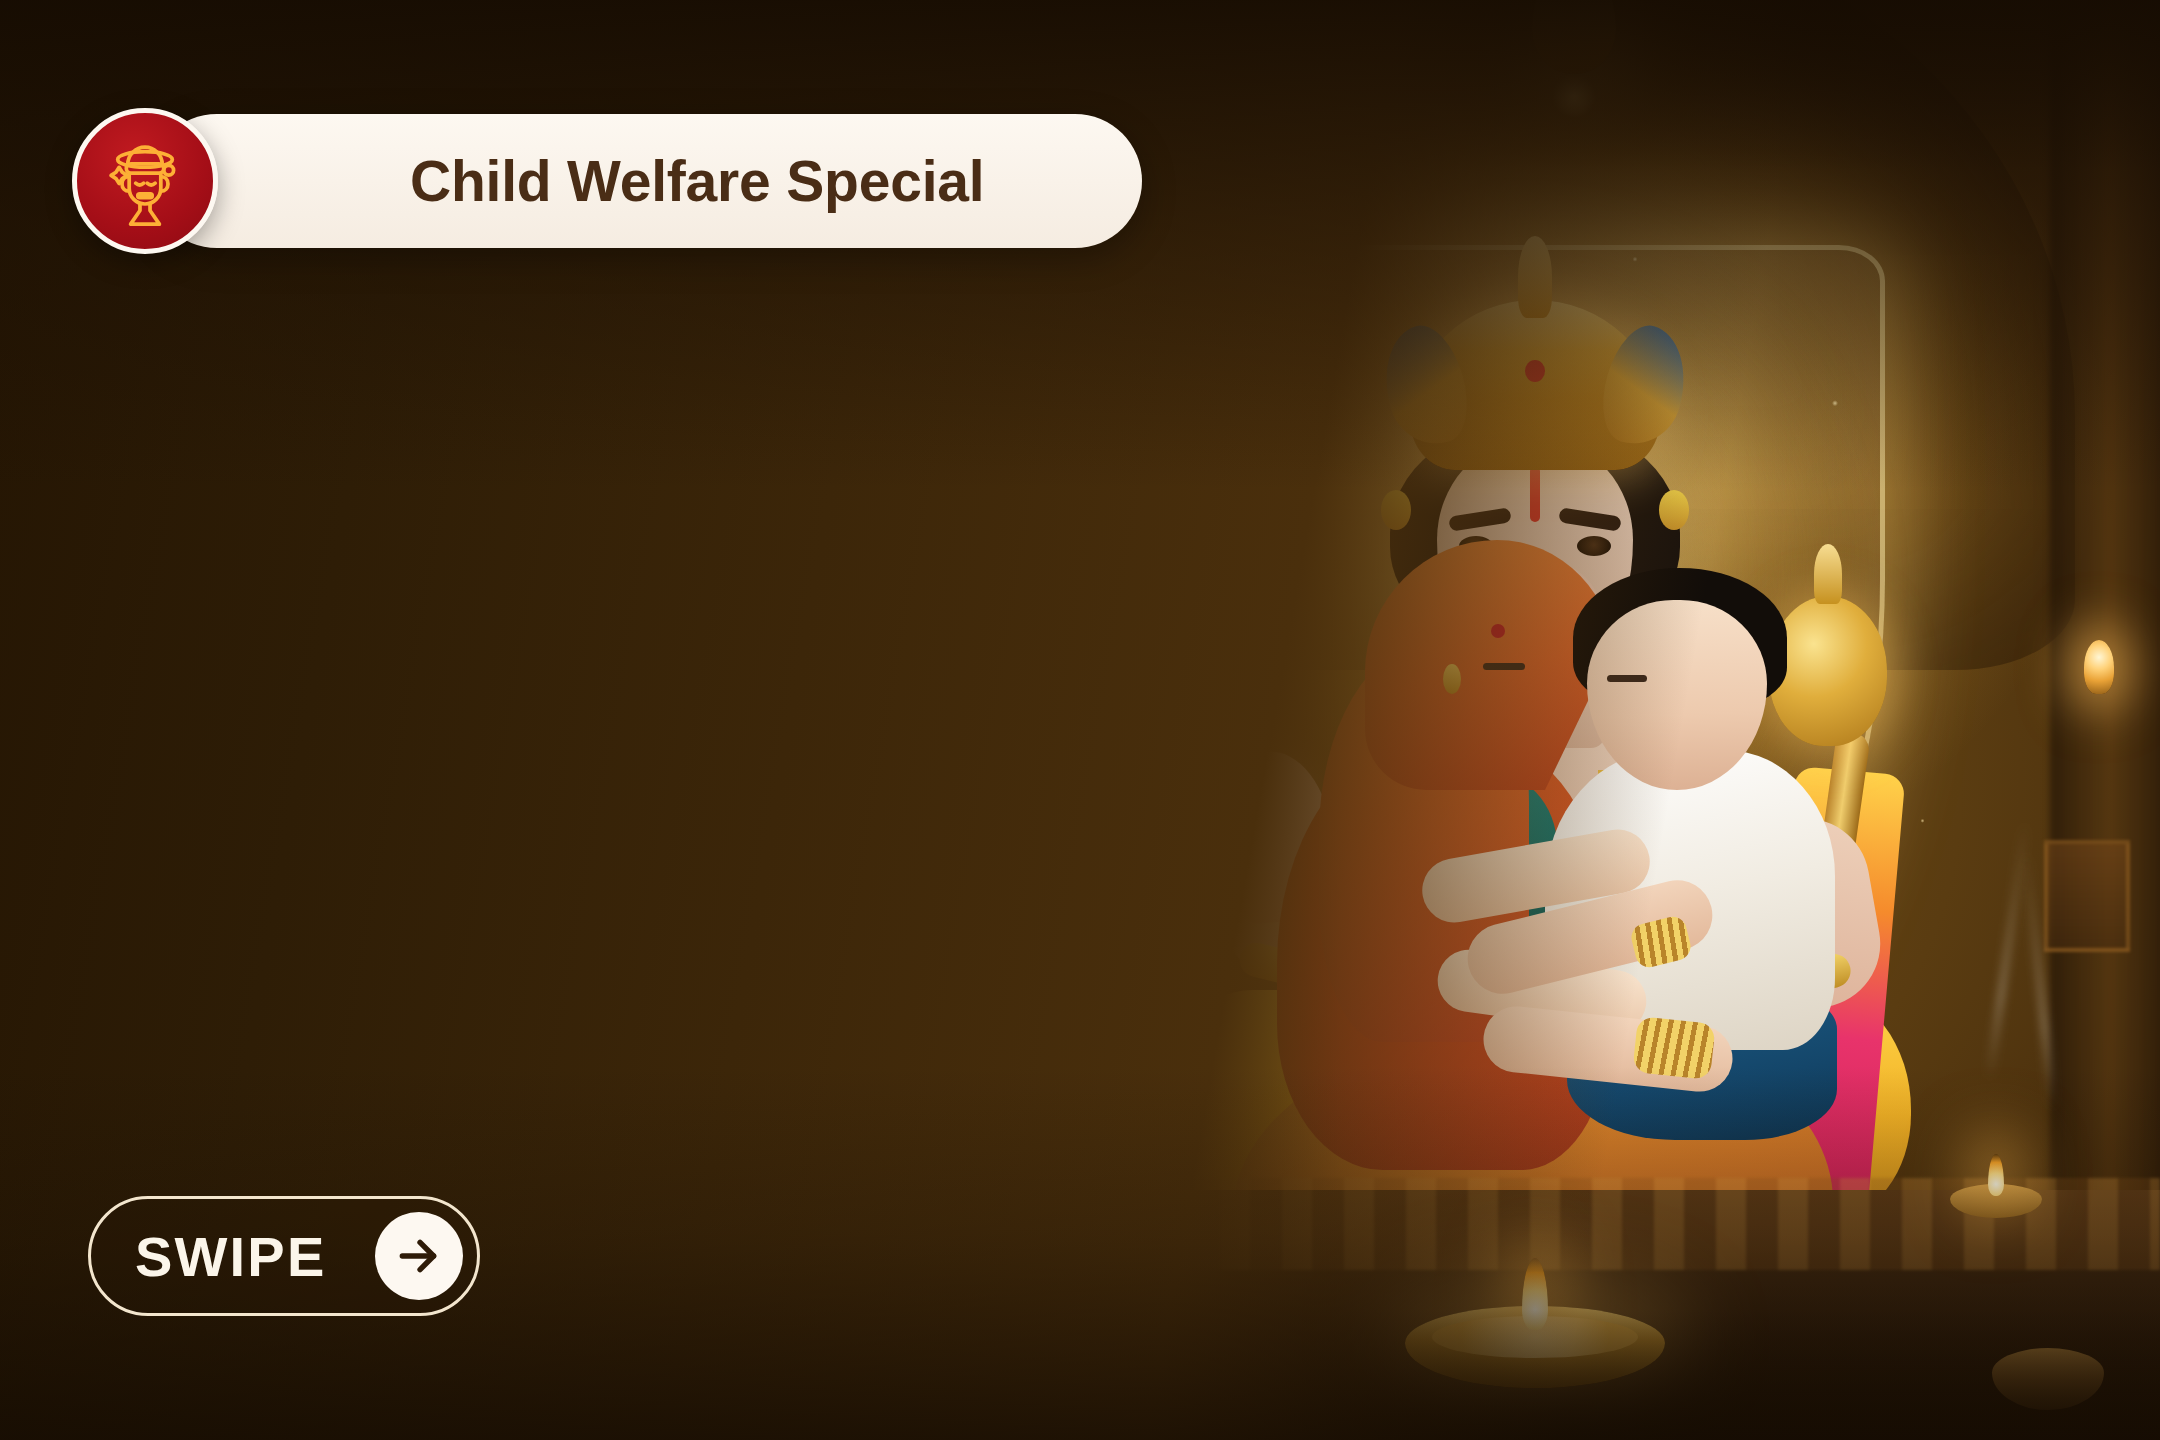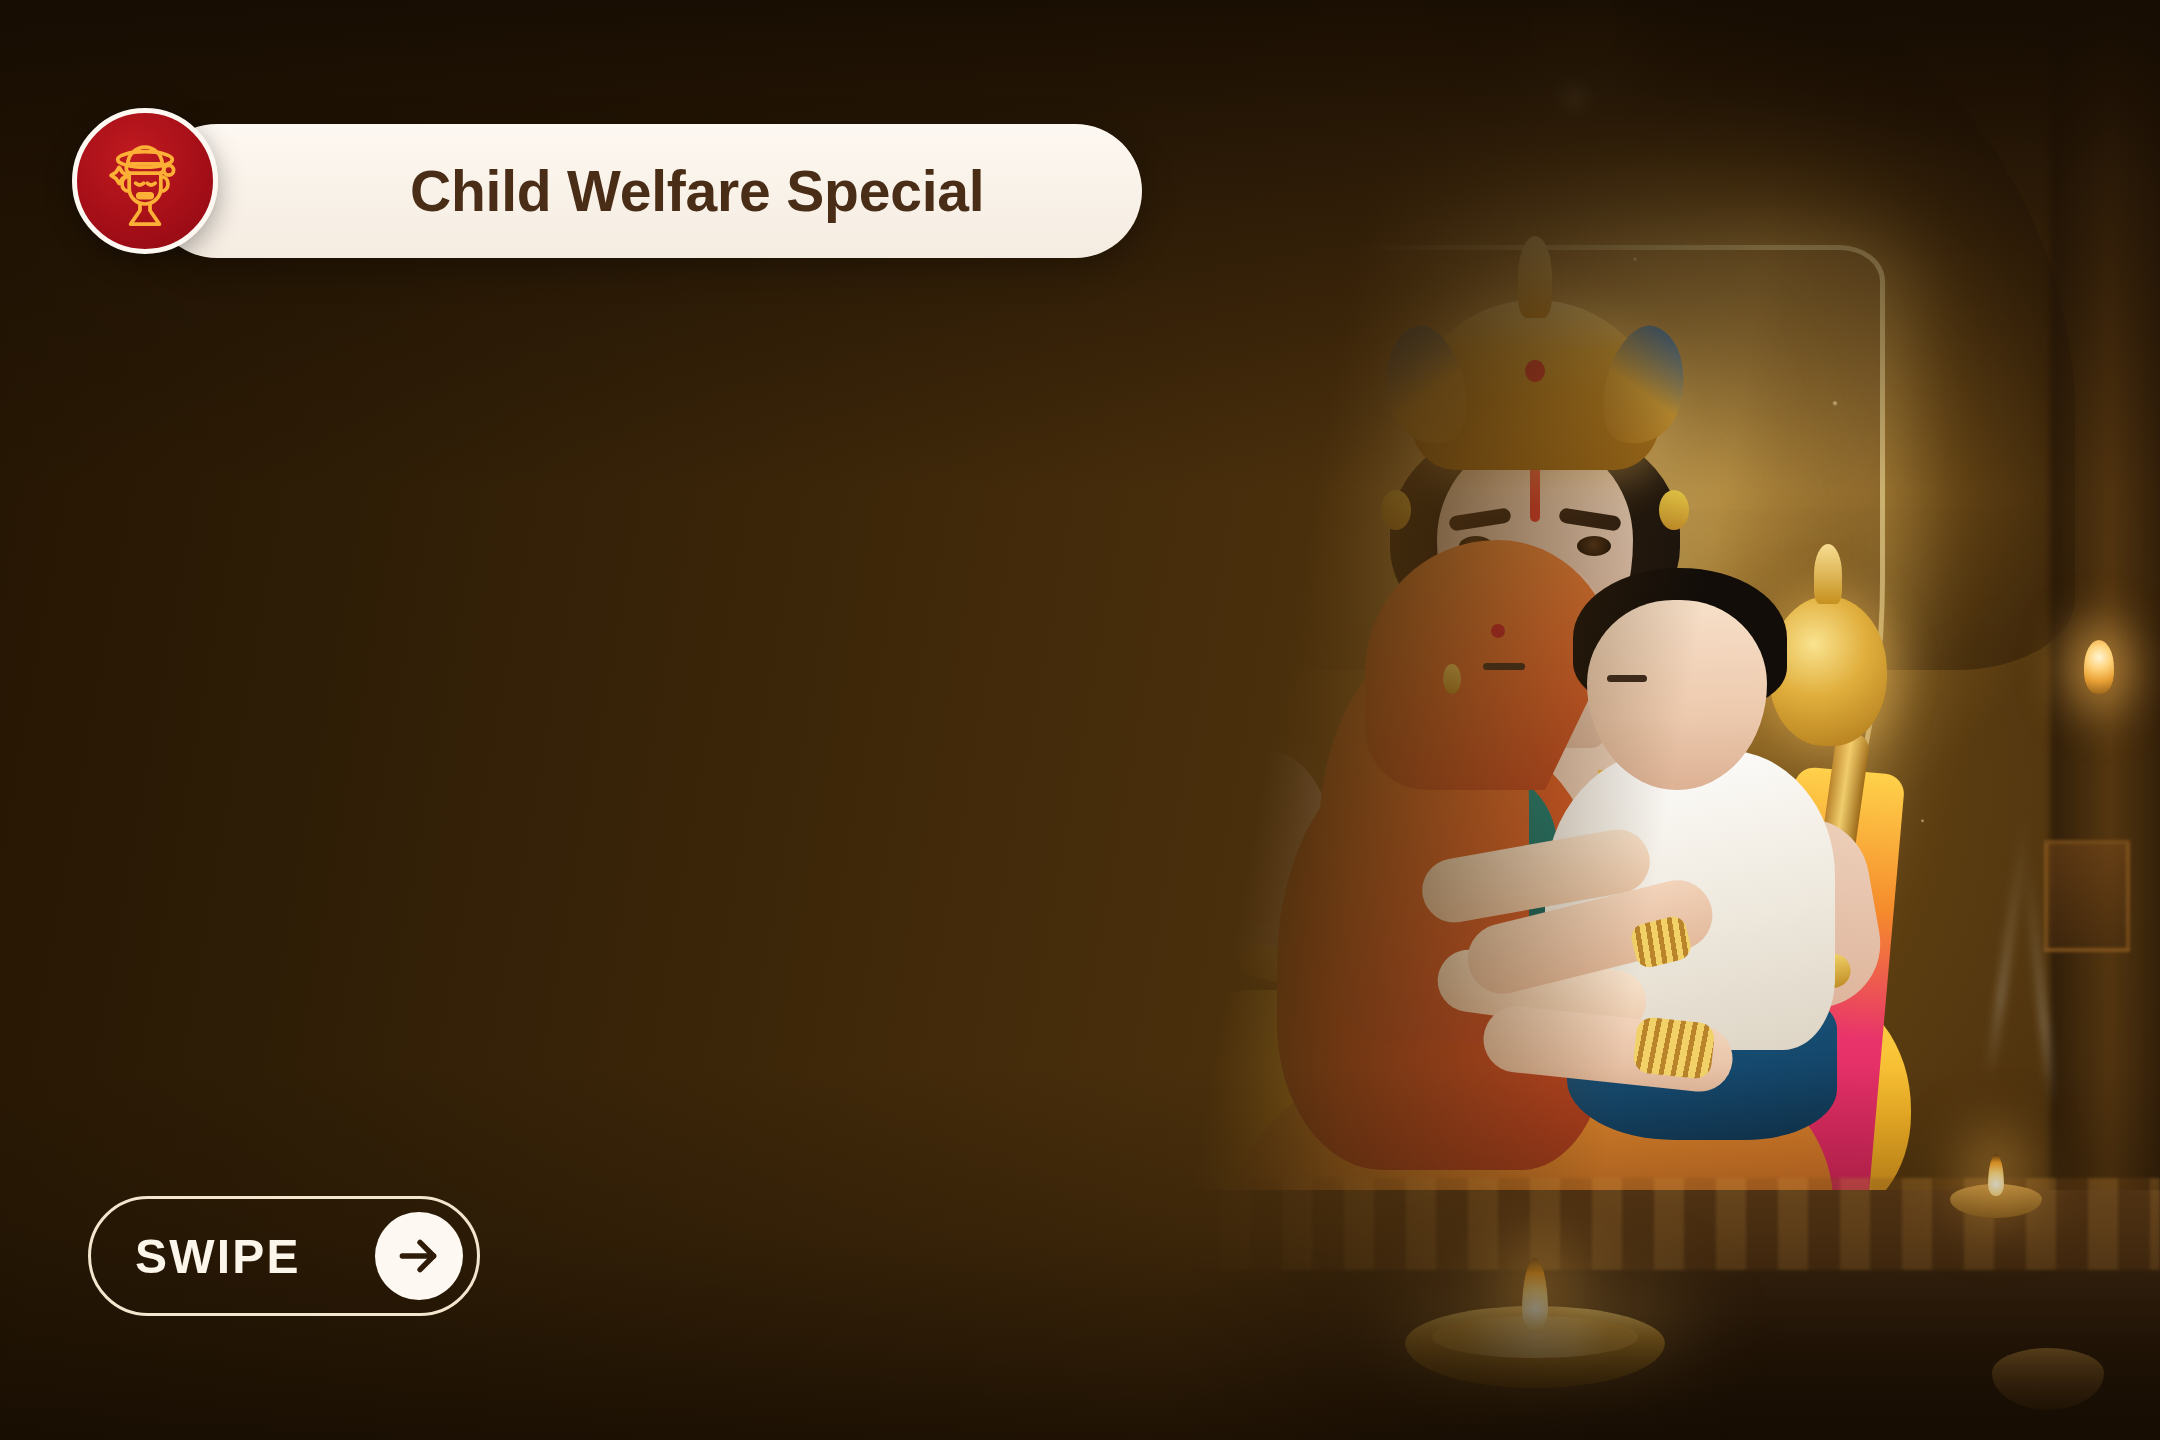--- a/index.html
+++ b/index.html
@@ -266,21 +266,21 @@
     background:linear-gradient(90deg,#3a240c 0%,rgba(58,36,12,.96) 16%,rgba(58,36,12,.76) 38%,rgba(58,36,12,.40) 62%,rgba(58,36,12,0) 100%);}
   .photo-fade-top{position:absolute;left:0;top:0;width:100%;height:170px;
     background:linear-gradient(180deg,rgba(30,17,4,.78),rgba(30,17,4,0));}
   .photo-fade-bot{position:absolute;left:0;bottom:0;width:100%;height:130px;
     background:linear-gradient(0deg,rgba(26,15,4,.62),rgba(26,15,4,0));}
 
   
   .content{position:absolute;inset:0;}
 
   .badge{position:absolute;left:72px;top:108px;height:146px;display:flex;align-items:center;}
-  .badge-pill{position:absolute;left:78px;top:16px;height:134px;min-width:992px;
+  .badge-pill{position:absolute;left:78px;top:6px;height:134px;min-width:992px;
     border-radius:67px;display:flex;align-items:center;
     background:linear-gradient(180deg,#fdf8f1 0%,#f5ece1 100%);
     box-shadow:0 10px 34px rgba(0,0,0,.30);}
   .badge-text{margin-left:260px;padding-right:62px;color:#4a2d16;
     font-size:57px;font-weight:700;letter-spacing:-.2px;white-space:nowrap;}
   .badge-circle{position:absolute;left:0;top:0;width:146px;height:146px;border-radius:50%;
     background:radial-gradient(circle at 42% 32%, #c01a20 0%, #a40e17 60%, #8d0a12 100%);
     border:5px solid #fdf8f1;box-shadow:0 8px 26px rgba(0,0,0,.34);
     display:flex;align-items:center;justify-content:center;z-index:2;}
   .badge-circle svg{width:92px;height:92px;display:block;}
@@ -292,21 +292,21 @@
     -webkit-text-fill-color:transparent;
     filter:drop-shadow(0 3px 10px rgba(0,0,0,.45));}
 
   .subhead{position:absolute;left:88px;top:808px;width:1000px;
     font-size:62px;line-height:1.33;font-weight:500;color:#fbf5ea;
     letter-spacing:-.4px;text-shadow:0 3px 12px rgba(0,0,0,.48);}
 
   .swipe{position:absolute;left:88px;top:1196px;width:392px;height:120px;
     border:3px solid #f3e6ce;border-radius:60px;display:flex;align-items:center;
     justify-content:space-between;padding:0 14px 0 44px;background:rgba(40,24,8,.18);}
-  .swipe-label{color:#fbf5ea;font-size:48px;font-weight:700;letter-spacing:2.2px;}
+  .swipe-label{color:#fbf5ea;font-size:56px;font-weight:700;letter-spacing:2.2px;}
   .swipe-circle{width:88px;height:88px;border-radius:50%;background:#fdf8f1;
     display:flex;align-items:center;justify-content:center;flex:0 0 auto;}
   .swipe-circle svg{width:50px;height:50px;}
 </style>
 </head>
 <body>
 
 <div class="stage">
 
   <div class="bg-base"></div>

